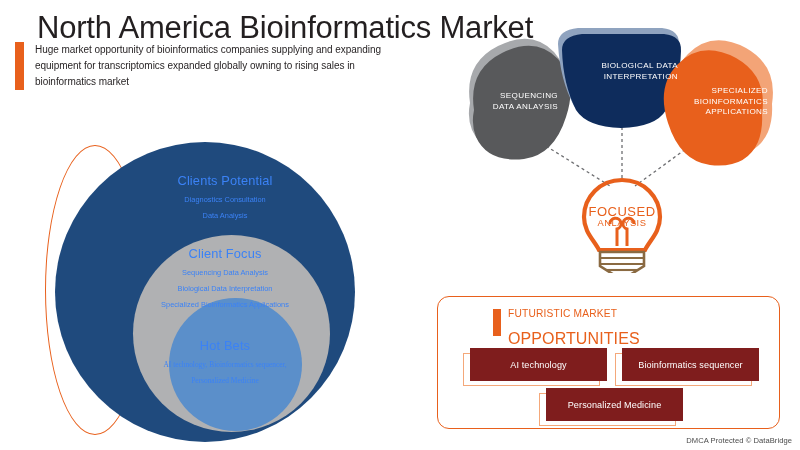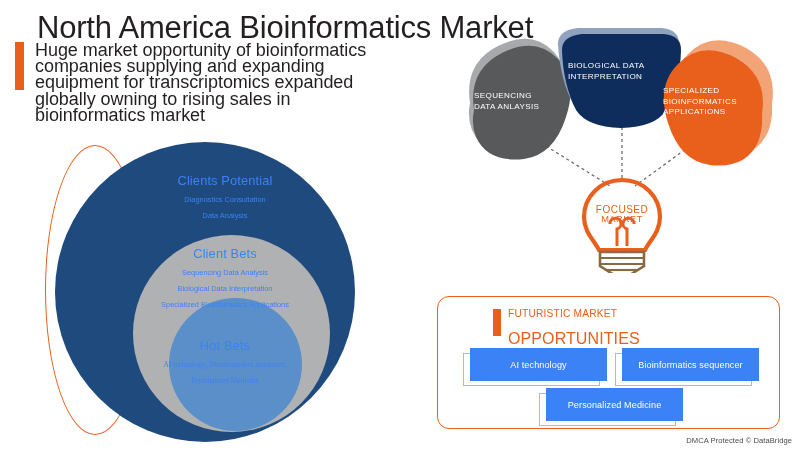--- a/index.html
+++ b/index.html
@@ -12,49 +12,49 @@
 
   
   #page-title{
     position:absolute;left:22px;top:10px;
     font-size:31px;font-weight:400;letter-spacing:-0.2px;
     color:#231f20;white-space:nowrap;margin-left:15px;
   }
   #subtitle-block{position:absolute;left:15px;top:42px;width:390px;display:flex;}
   #subtitle-bar{width:9px;height:48px;background:#e8601c;flex:0 0 auto;margin-right:11px;}
   #subtitle-text{
-    font-size:18px;line-height:16.2px;color:#231f20;width:360px;
+    font-size:10px;line-height:16.2px;color:#231f20;width:360px;
     letter-spacing:-0.05px;
   }
 
   
   #venn{position:absolute;left:45px;top:140px;width:360px;height:310px;}
   .venn-ring-outline{
     position:absolute;border:1.6px solid #e8601c;border-radius:50%;
     box-sizing:border-box;background:transparent;
   }
   .venn-circle{position:absolute;border-radius:50%;box-sizing:border-box;}
   .venn-label{
     position:absolute;left:0;width:100%;text-align:center;color:#3b82f6;
     pointer-events:none;
   }
   .venn-head{font-size:12.8px;font-weight:400;letter-spacing:.15px;}
   .venn-sub{font-size:7.4px;line-height:16px;margin-top:4px;font-weight:400;}
 
   
   #shapes{position:absolute;left:450px;top:18px;width:340px;height:255px;}
   .shp-text{
-    position:absolute;text-align:left;color:#ffffff;
+    position:absolute;text-align:right;color:#ffffff;
     font-size:8.1px;line-height:10.6px;letter-spacing:.35px;
     pointer-events:none;
   }
   .bulb-text{
     position:absolute;text-align:center;color:#e8601c;pointer-events:none;
   }
-  .bulb-t1{font-size:10px;letter-spacing:.5px;}
+  .bulb-t1{font-size:13px;letter-spacing:.5px;}
   .bulb-t2{font-size:9.3px;letter-spacing:.5px;margin-top:-1px;}
 
   
   #fm-panel{
     position:absolute;left:437px;top:296px;width:343px;height:133px;
     border:1.4px solid #e8601c;border-radius:12px;box-sizing:border-box;
     background:#ffffff;
   }
   #fm-head{position:absolute;left:24px;top:12px;display:flex;align-items:flex-start;padding-left:31px;}
   #fm-head-bar{width:8px;height:27px;background:#e8601c;margin-right:7px;flex:0 0 auto;}
@@ -62,21 +62,21 @@
   #fm-head-l1{font-size:10.2px;color:#e8601c;letter-spacing:.2px;}
   #fm-head-l2{font-size:16px;color:#e8601c;letter-spacing:.1px;margin-top:12px;}
 
   .fm-box-wrap{position:absolute;}
   .fm-box-shadow{
     position:absolute;left:0;top:0;width:100%;height:100%;
     border:1.4px solid #f4a87a;box-sizing:border-box;background:#fff;
   }
   .fm-box{
     position:absolute;left:7px;top:-5px;width:100%;height:100%;
-    background:#3b82f6;box-sizing:border-box;
+    background:#7f1d1d;box-sizing:border-box;
     display:flex;align-items:center;justify-content:center;
     color:#ffffff;font-size:9.1px;letter-spacing:.1px;
   }
 
   #footer-note{
     position:absolute;right:8px;bottom:5px;
     font-size:7.6px;color:#4a4a4a;letter-spacing:.05px;text-align:center;
   }
 </style>
 </head>
@@ -101,21 +101,21 @@
 
     <div class="venn-circle" style="left:124px;top:158px;width:133px;height:133px;background:#5b8fca;"></div>
 
     <div class="venn-label" style="top:33px;">
       <div class="venn-head">Clients Potential</div>
       <div class="venn-sub" style="white-space:pre-line;">Diagnostics Consultation
 Data Analysis</div>
     </div>
 
     <div class="venn-label" style="top:106px;">
-      <div class="venn-head">Client Bets</div>
+      <div class="venn-head">Client Focus</div>
       <div class="venn-sub" style="white-space:pre-line;">Sequencing Data Analysis
 Biological Data Interpretation
 Specialized Bioinformatics Applications</div>
     </div>
 
     <div class="venn-label" style="top:198px;">
       <div class="venn-head">Hot Bets</div>
       <div class="venn-sub" style="white-space:pre-line;font-family:Liberation Serif, serif;">AI technology, Bioinformatics sequencer,
 Personalized Medicine</div>
     </div>
@@ -156,21 +156,21 @@
 DATA ANLAYSIS</div>
     <div class="shp-text" style="left:118px;top:43px;width:110px;white-space:pre-line;">BIOLOGICAL DATA
 INTERPRETATION</div>
     <div class="shp-text" style="left:213px;top:68px;width:105px;white-space:pre-line;">SPECIALIZED
 BIOINFORMATICS
 APPLICATIONS</div>
 
     
     <div class="bulb-text" style="left:134px;top:186px;width:76px;">
       <div class="bulb-t1">FOCUSED</div>
-      <div class="bulb-t2">MARKET</div>
+      <div class="bulb-t2">ANLAYSIS</div>
     </div>
   </div>
 
   <div id="fm-panel">
 
     <div id="fm-head">
       <div id="fm-head-bar"></div>
       <div id="fm-head-txt">
         <div id="fm-head-l1">FUTURISTIC MARKET</div>
         <div id="fm-head-l2">OPPORTUNITIES</div>

